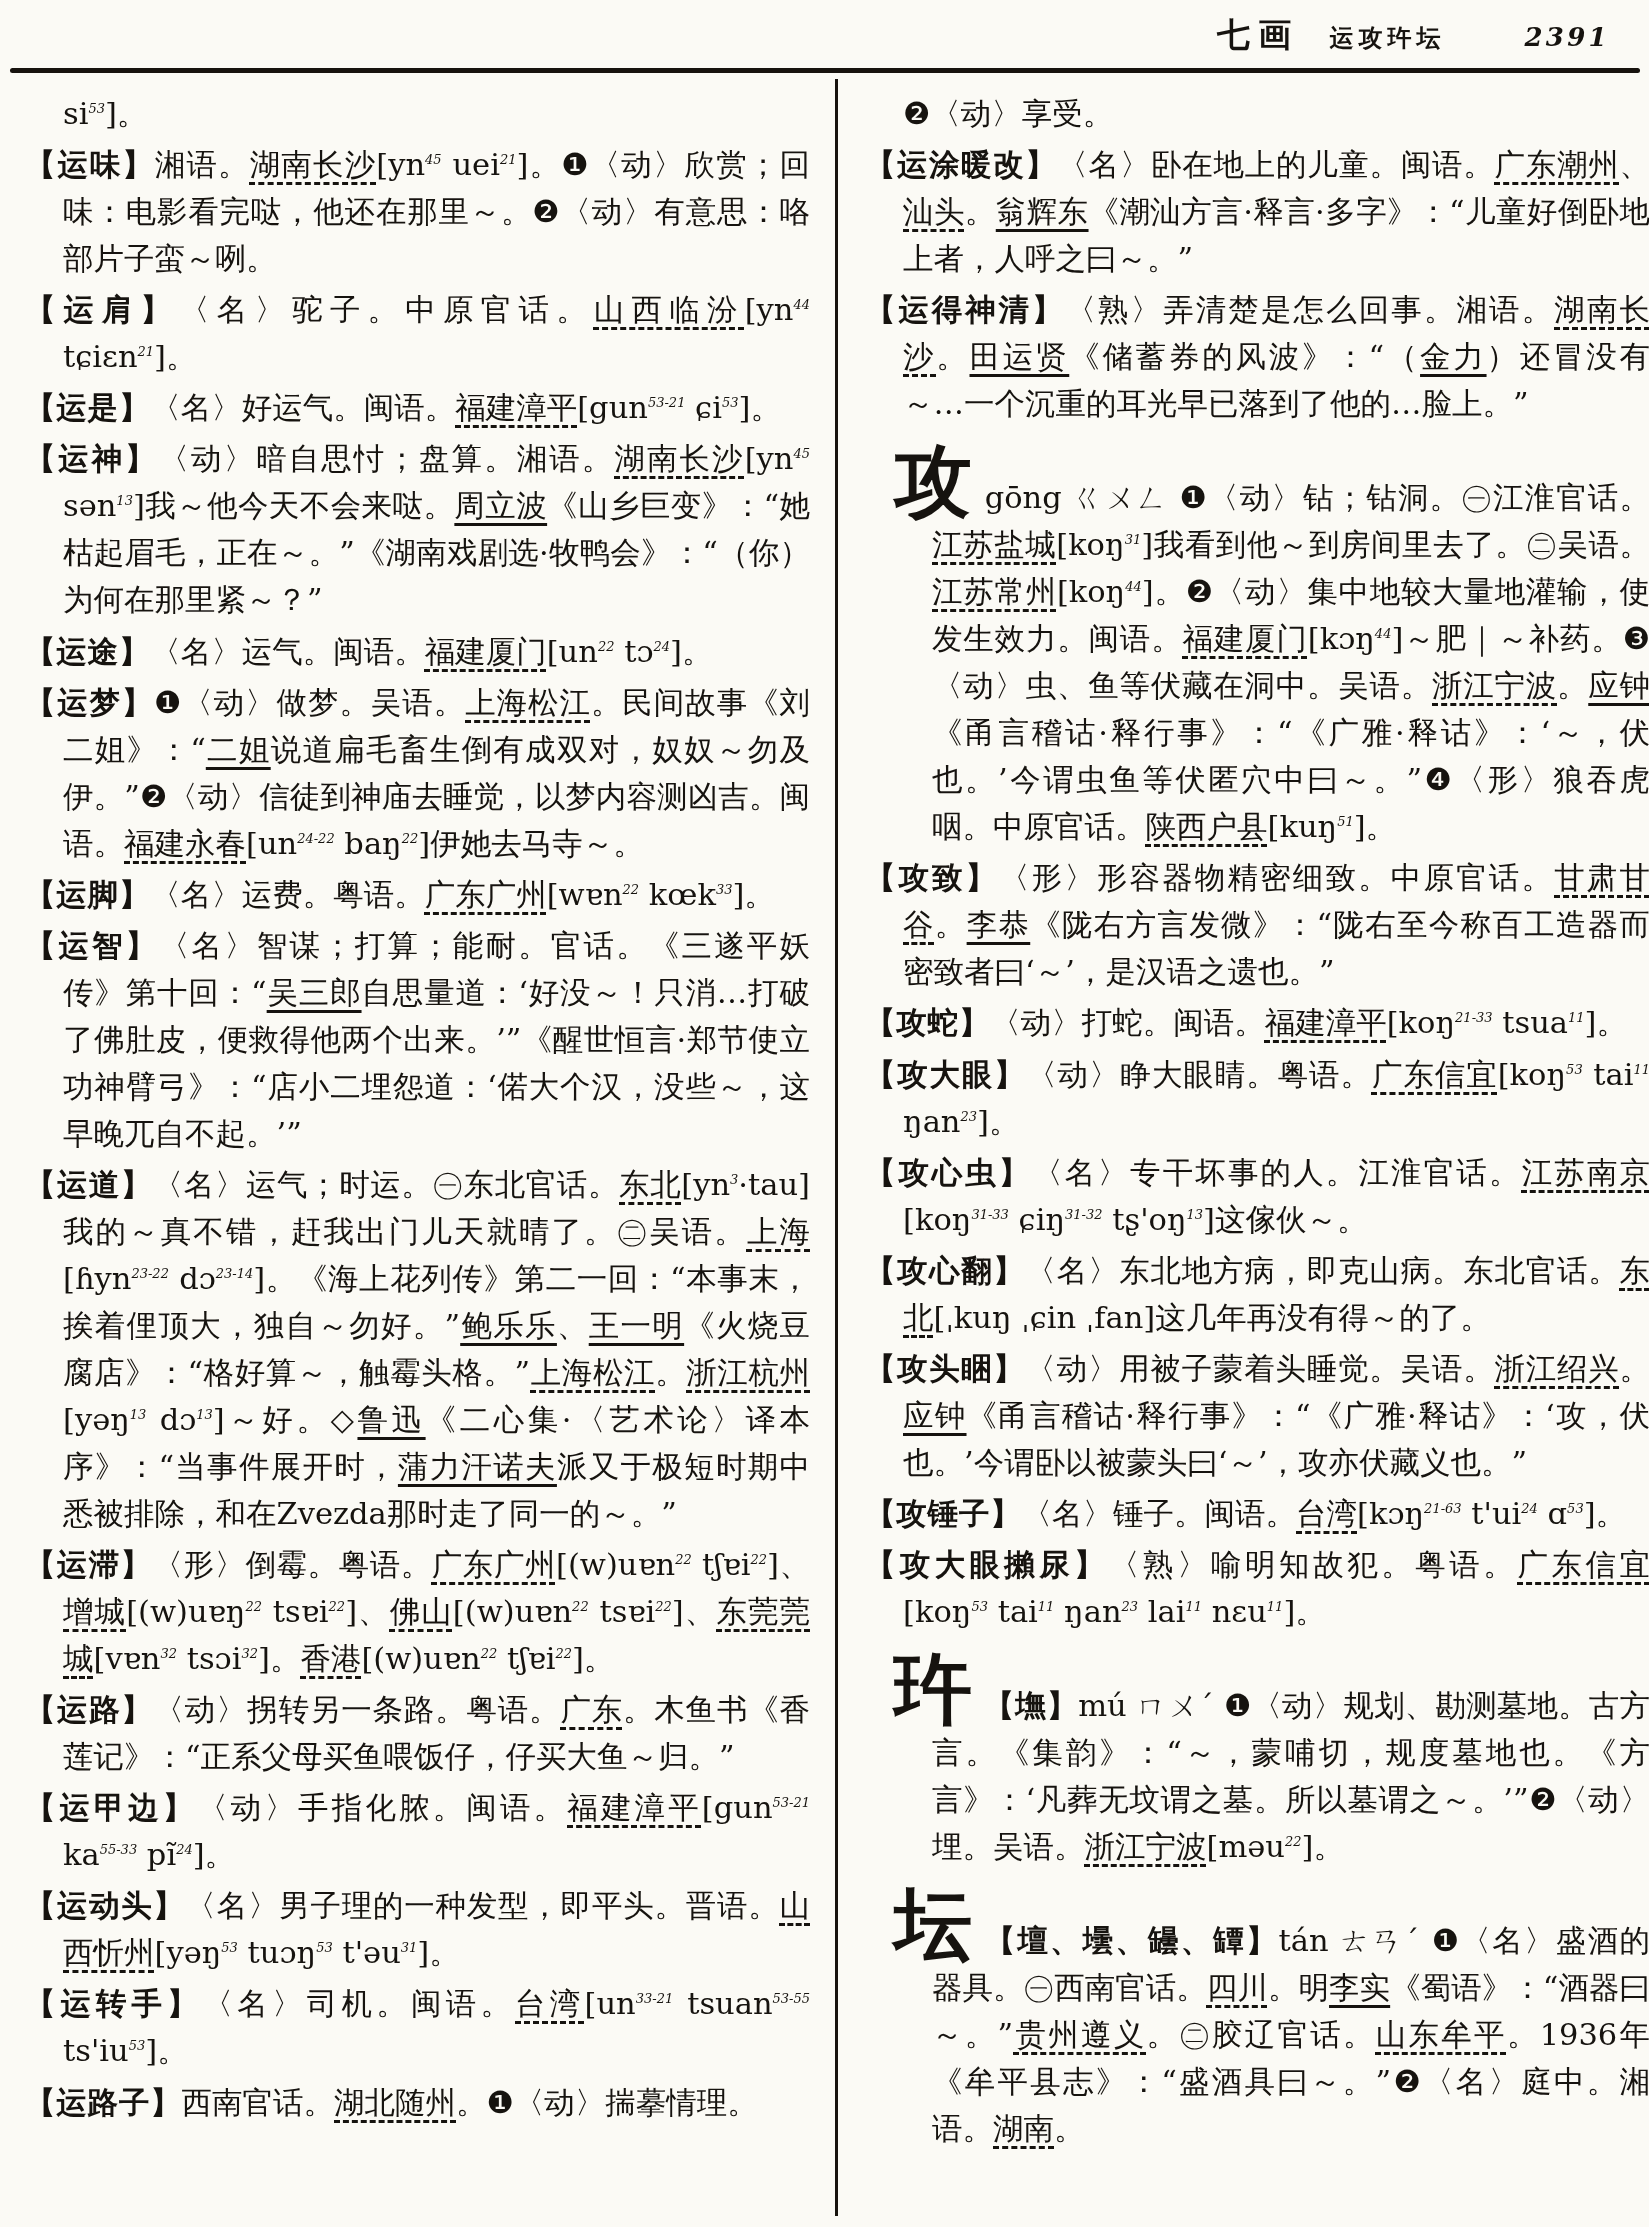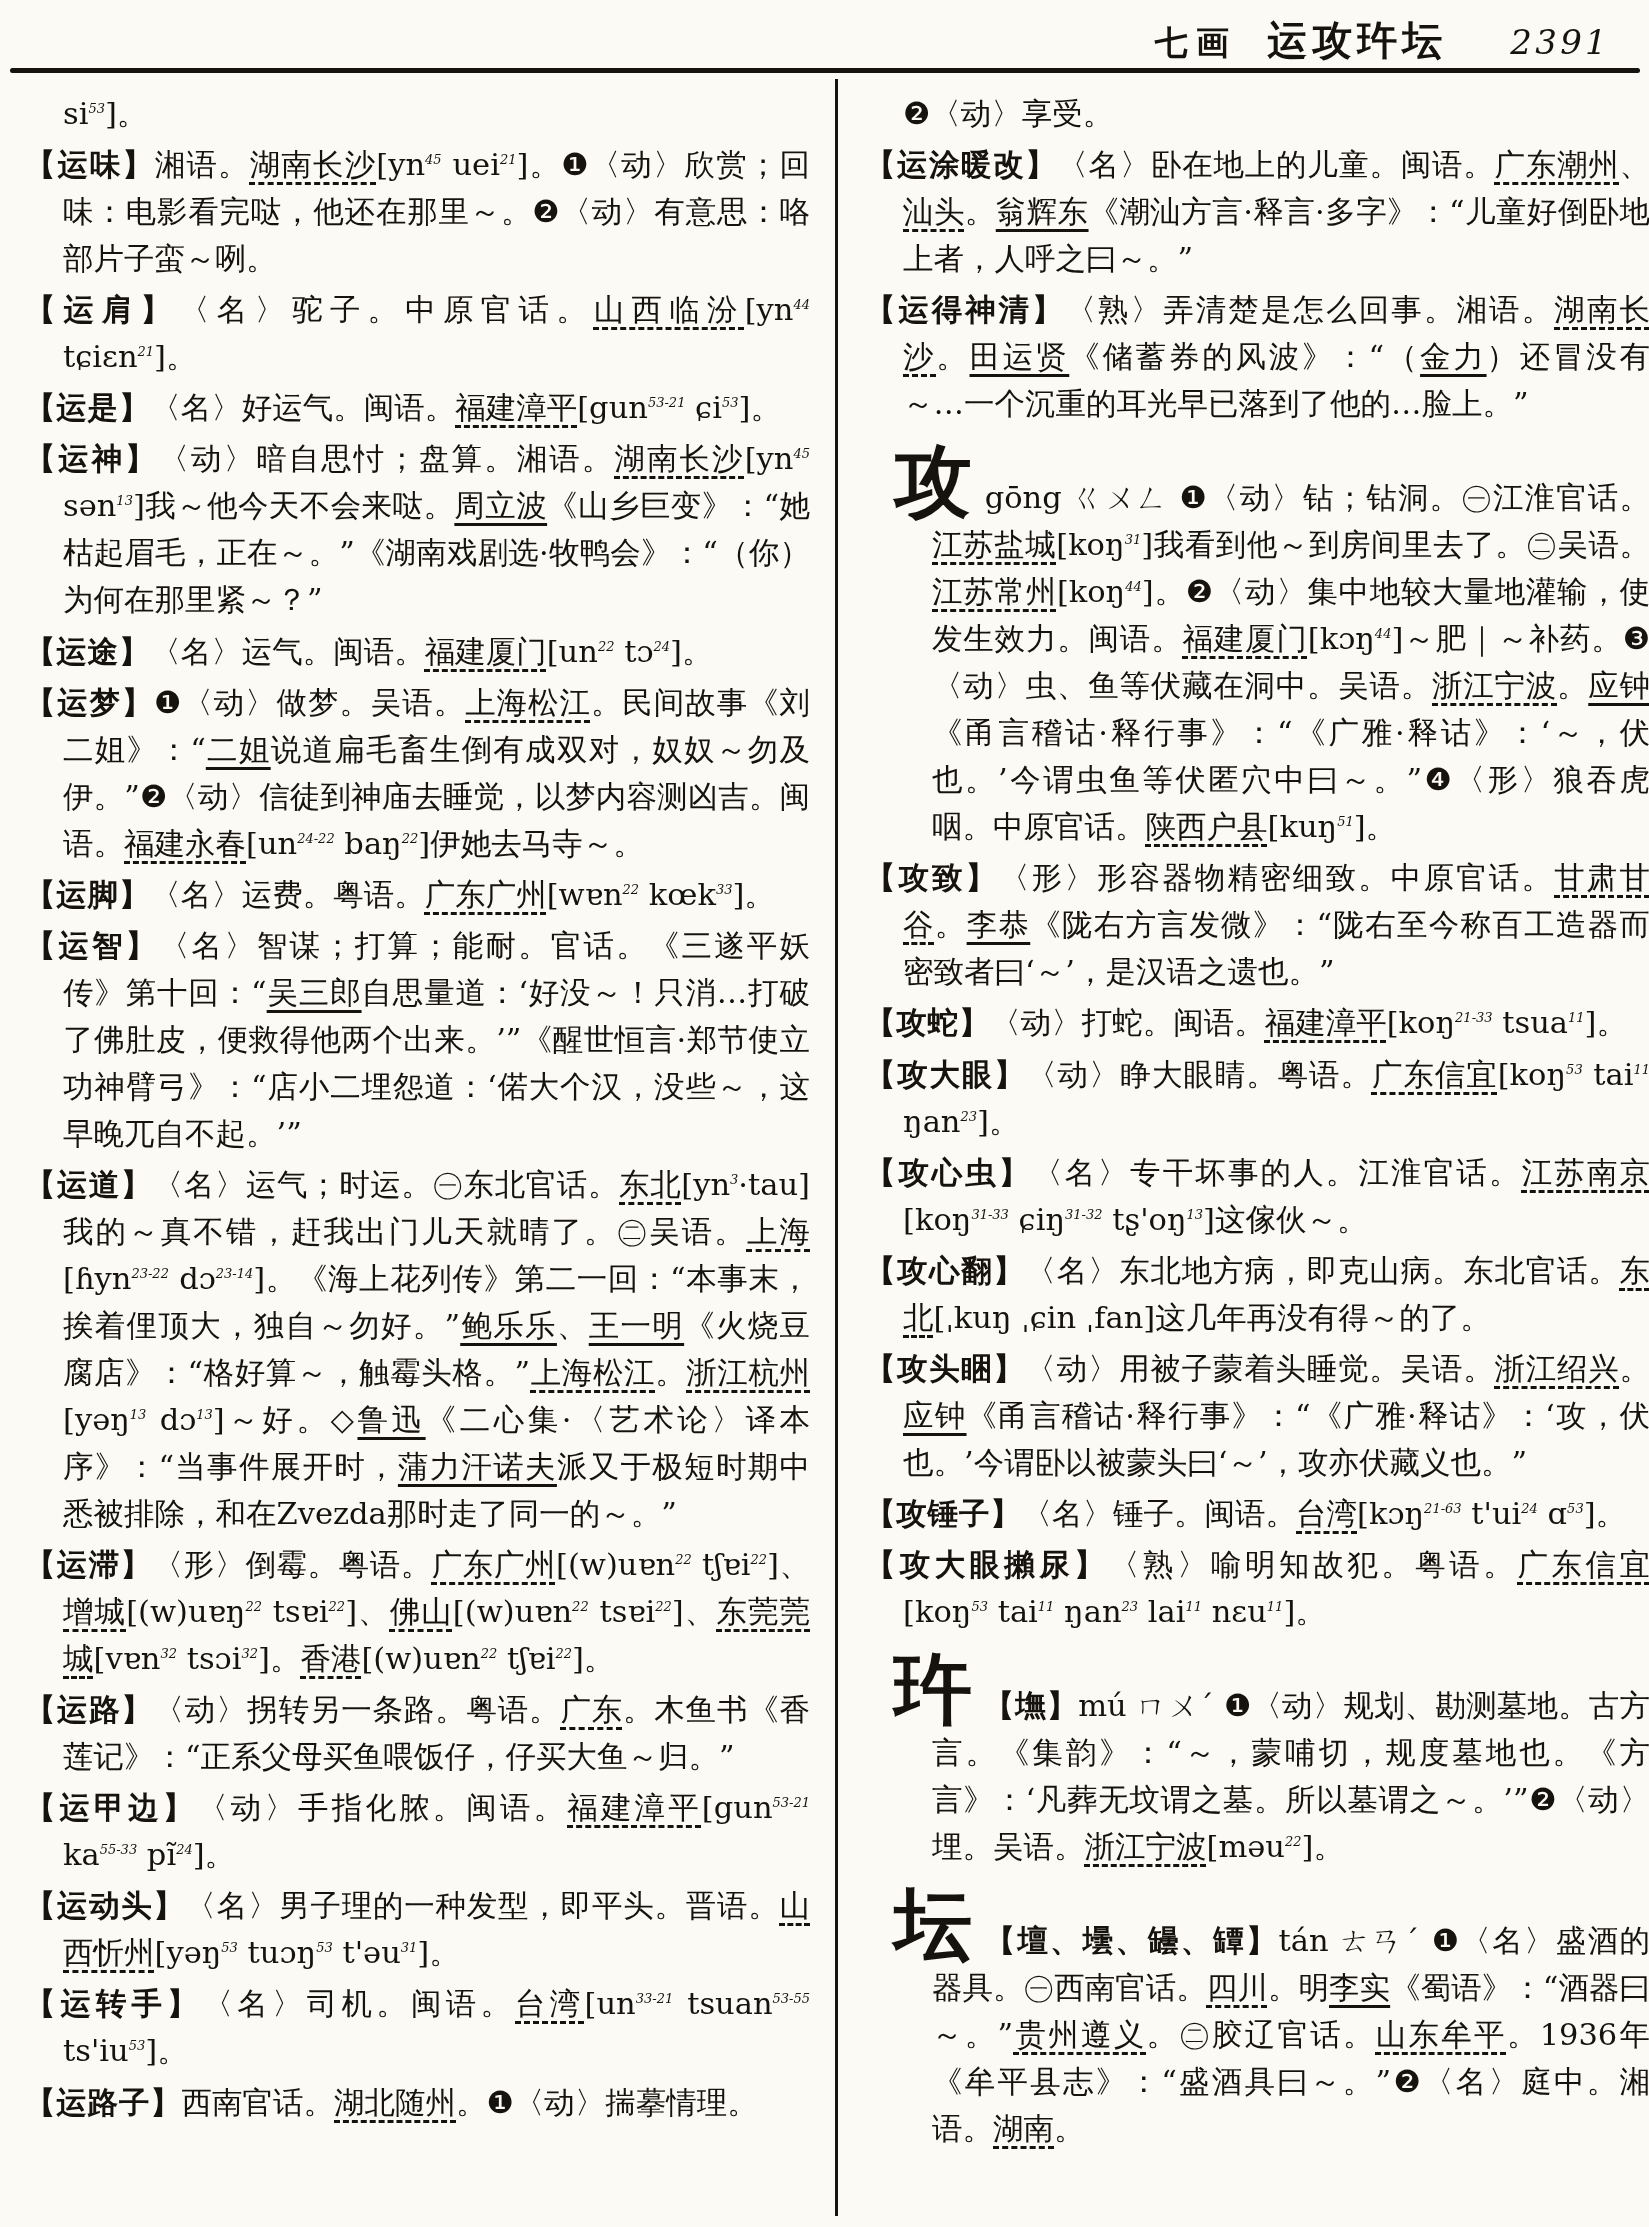--- a/index.html
+++ b/index.html
@@ -7,22 +7,22 @@
     width:1650px;height:2227px;
     background:#fbfaf5;
     font-family:"DejaVu Serif","Liberation Serif",serif;
     color:#16130f;
     overflow:hidden;
   }
   .page{position:relative;width:1650px;height:1878px;}
   
   .hdr{position:absolute;top:13.2px;right:40px;display:flex;align-items:baseline;gap:30px;}
   .h-sec{font-size:33px;font-weight:bold;letter-spacing:8.2px;}
-  .h-chars{font-size:40px;font-weight:bold;letter-spacing:5px;}
-  .h-page{font-size:34px;font-style:italic;font-weight:normal;margin-left:33px;letter-spacing:3.3px;}
+  .h-chars{font-size:24px;font-weight:bold;letter-spacing:5px;}
+  .h-page{font-size:26px;font-style:italic;font-weight:bold;margin-left:49px;letter-spacing:3.3px;}
   .rule{position:absolute;top:68px;left:10px;right:10px;height:5px;background:#17130e;border-radius:2.5px;}
   .divider{position:absolute;left:835px;top:79px;height:2137px;width:2.5px;background:#17130e;}
   
   .col{position:absolute;top:86px;width:785px;font-size:30.5px;line-height:47px;text-align:justify;}
   .col-left{left:25px;}
   .col-right{left:865px;}
   .entry{padding-left:38px;text-indent:-38px;margin:4.1px 0;}
   .entry.cont{text-indent:0;}
   .entry.section{margin-top:30px;margin-left:29px;}
   .head{font-weight:bold;letter-spacing:0.8px;}

